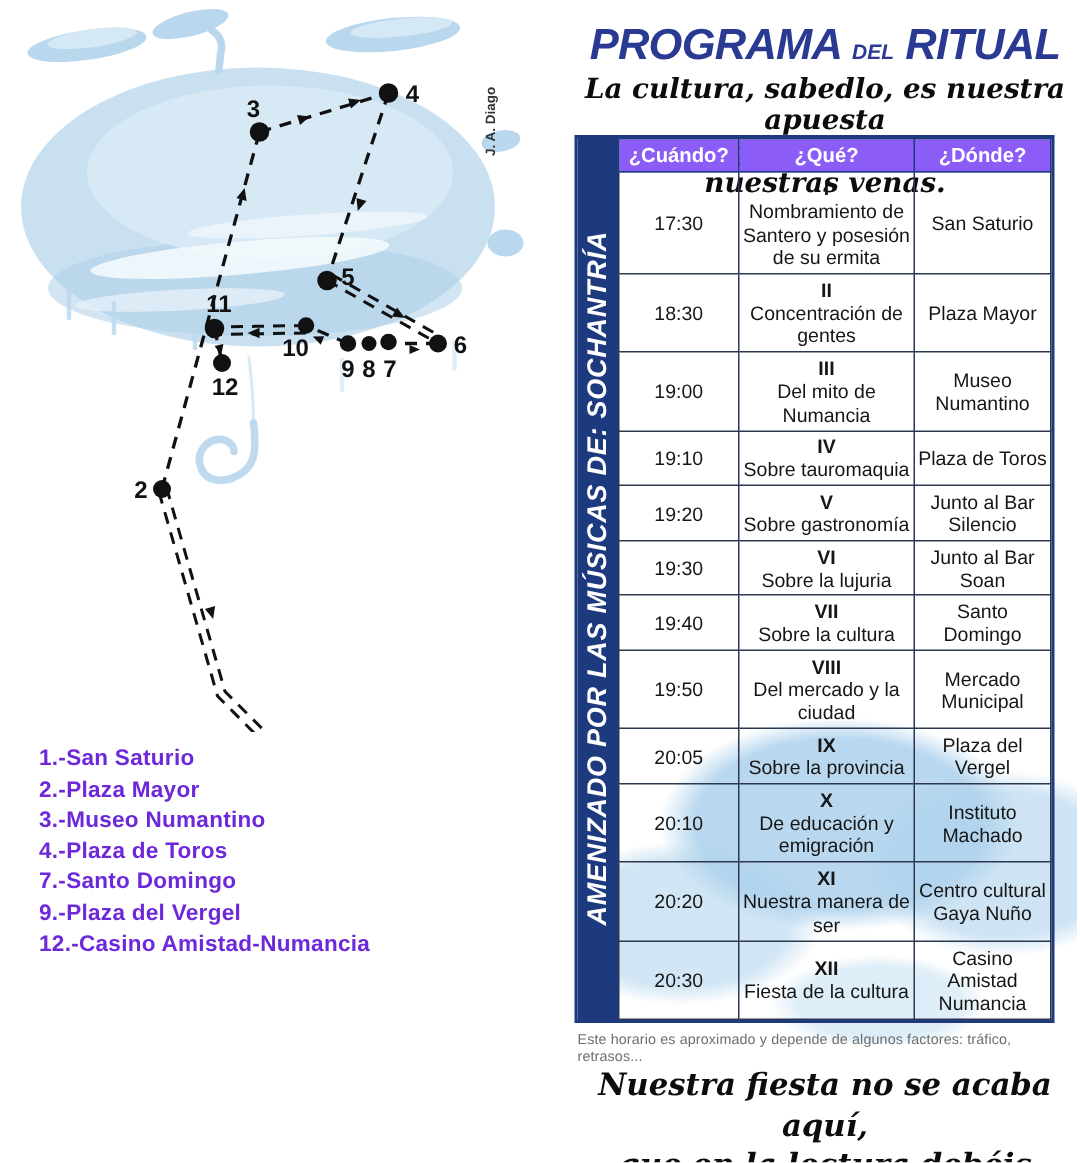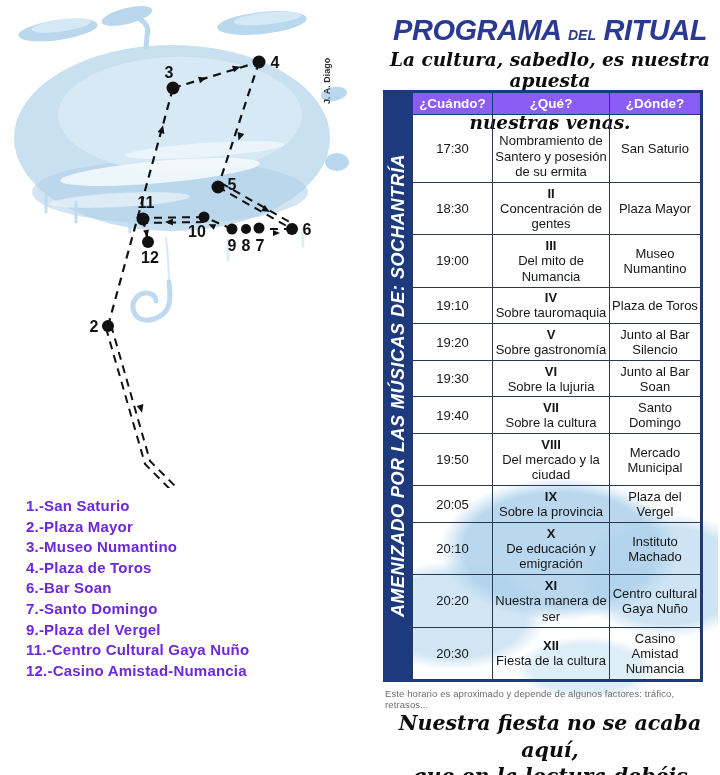--- a/index.html
+++ b/index.html
@@ -165,24 +165,22 @@
     </g>
 
     <text transform="translate(330,104) rotate(-90)" font-family="Liberation Sans, sans-serif" font-weight="bold" font-size="9" fill="#333">J. A. Diago</text>
   </svg>
 
   <div class="legend">
     <div class="legend-item">1.-San Saturio</div>
     <div class="legend-item">2.-Plaza Mayor</div>
     <div class="legend-item">3.-Museo Numantino</div>
     <div class="legend-item">4.-Plaza de Toros</div>
-    <div class="legend-item">6.-Bar Soan</div>
     <div class="legend-item">7.-Santo Domingo</div>
     <div class="legend-item">9.-Plaza del Vergel</div>
-    <div class="legend-item">11.-Centro Cultural Gaya Nuño</div>
     <div class="legend-item">12.-Casino Amistad-Numancia</div>
   </div>
 
   <div class="right-col">
 
     <div class="title"><span>PROGRAMA</span> <span class="small">DEL</span> <span>RITUAL</span></div>
 
     <div class="subtitle">
       <div>La cultura, sabedlo, es nuestra apuesta</div>
       <div>la sangre que circula en nuestras venas.</div>

